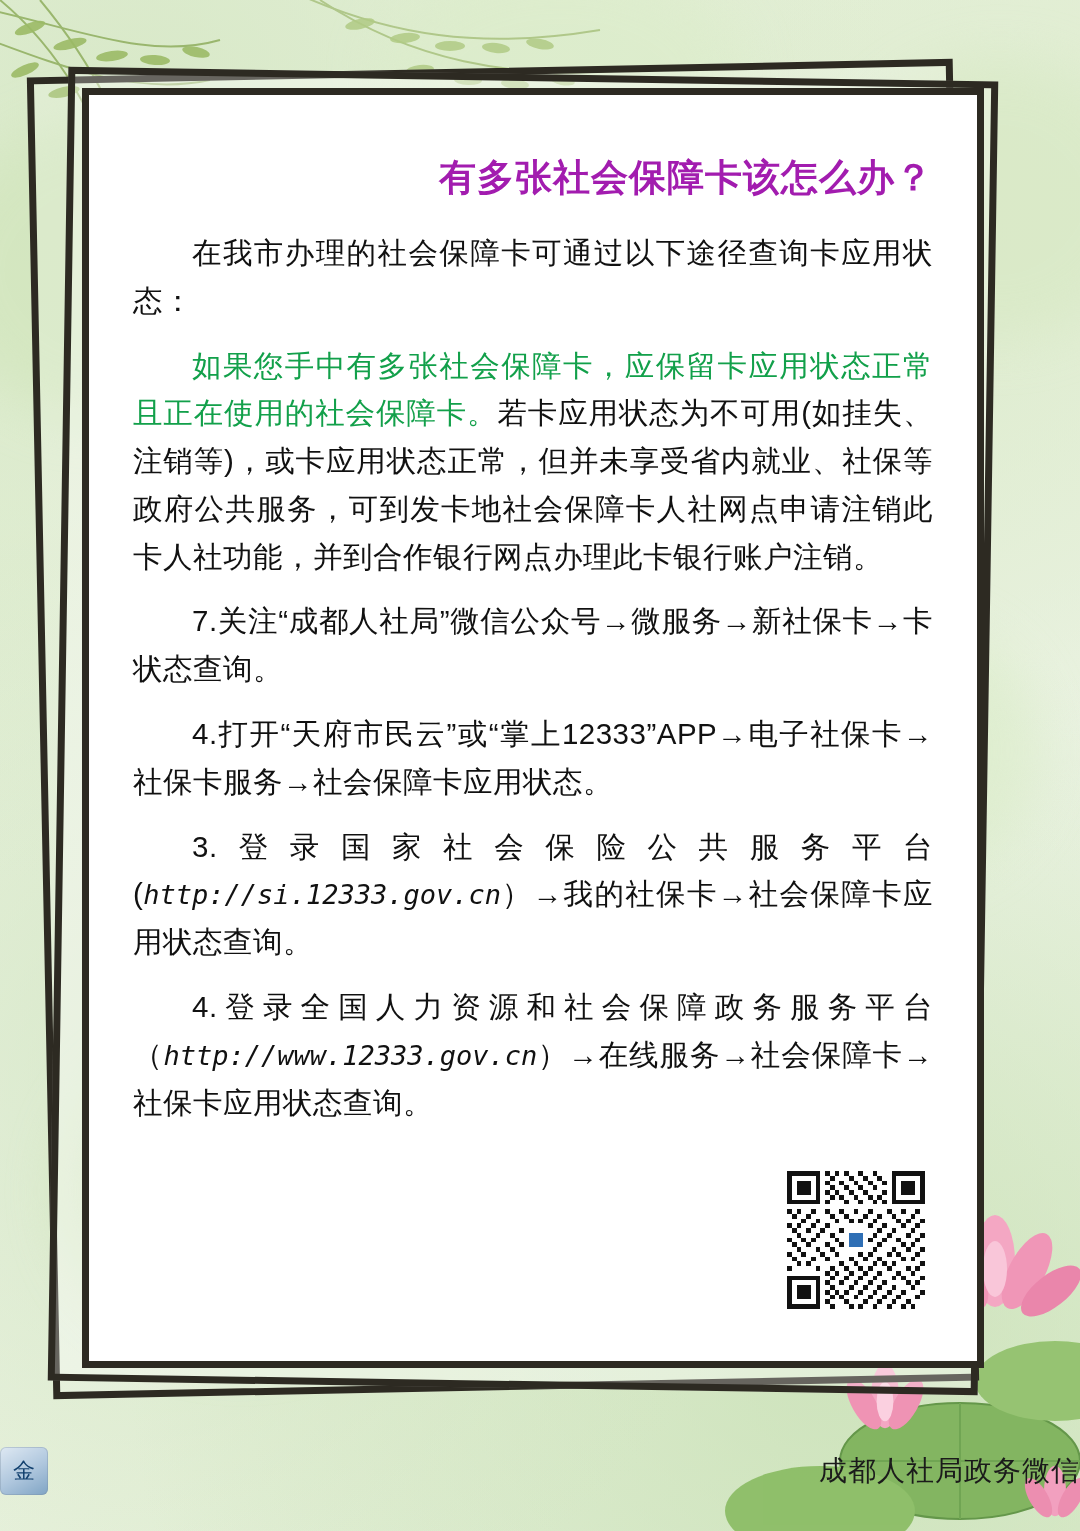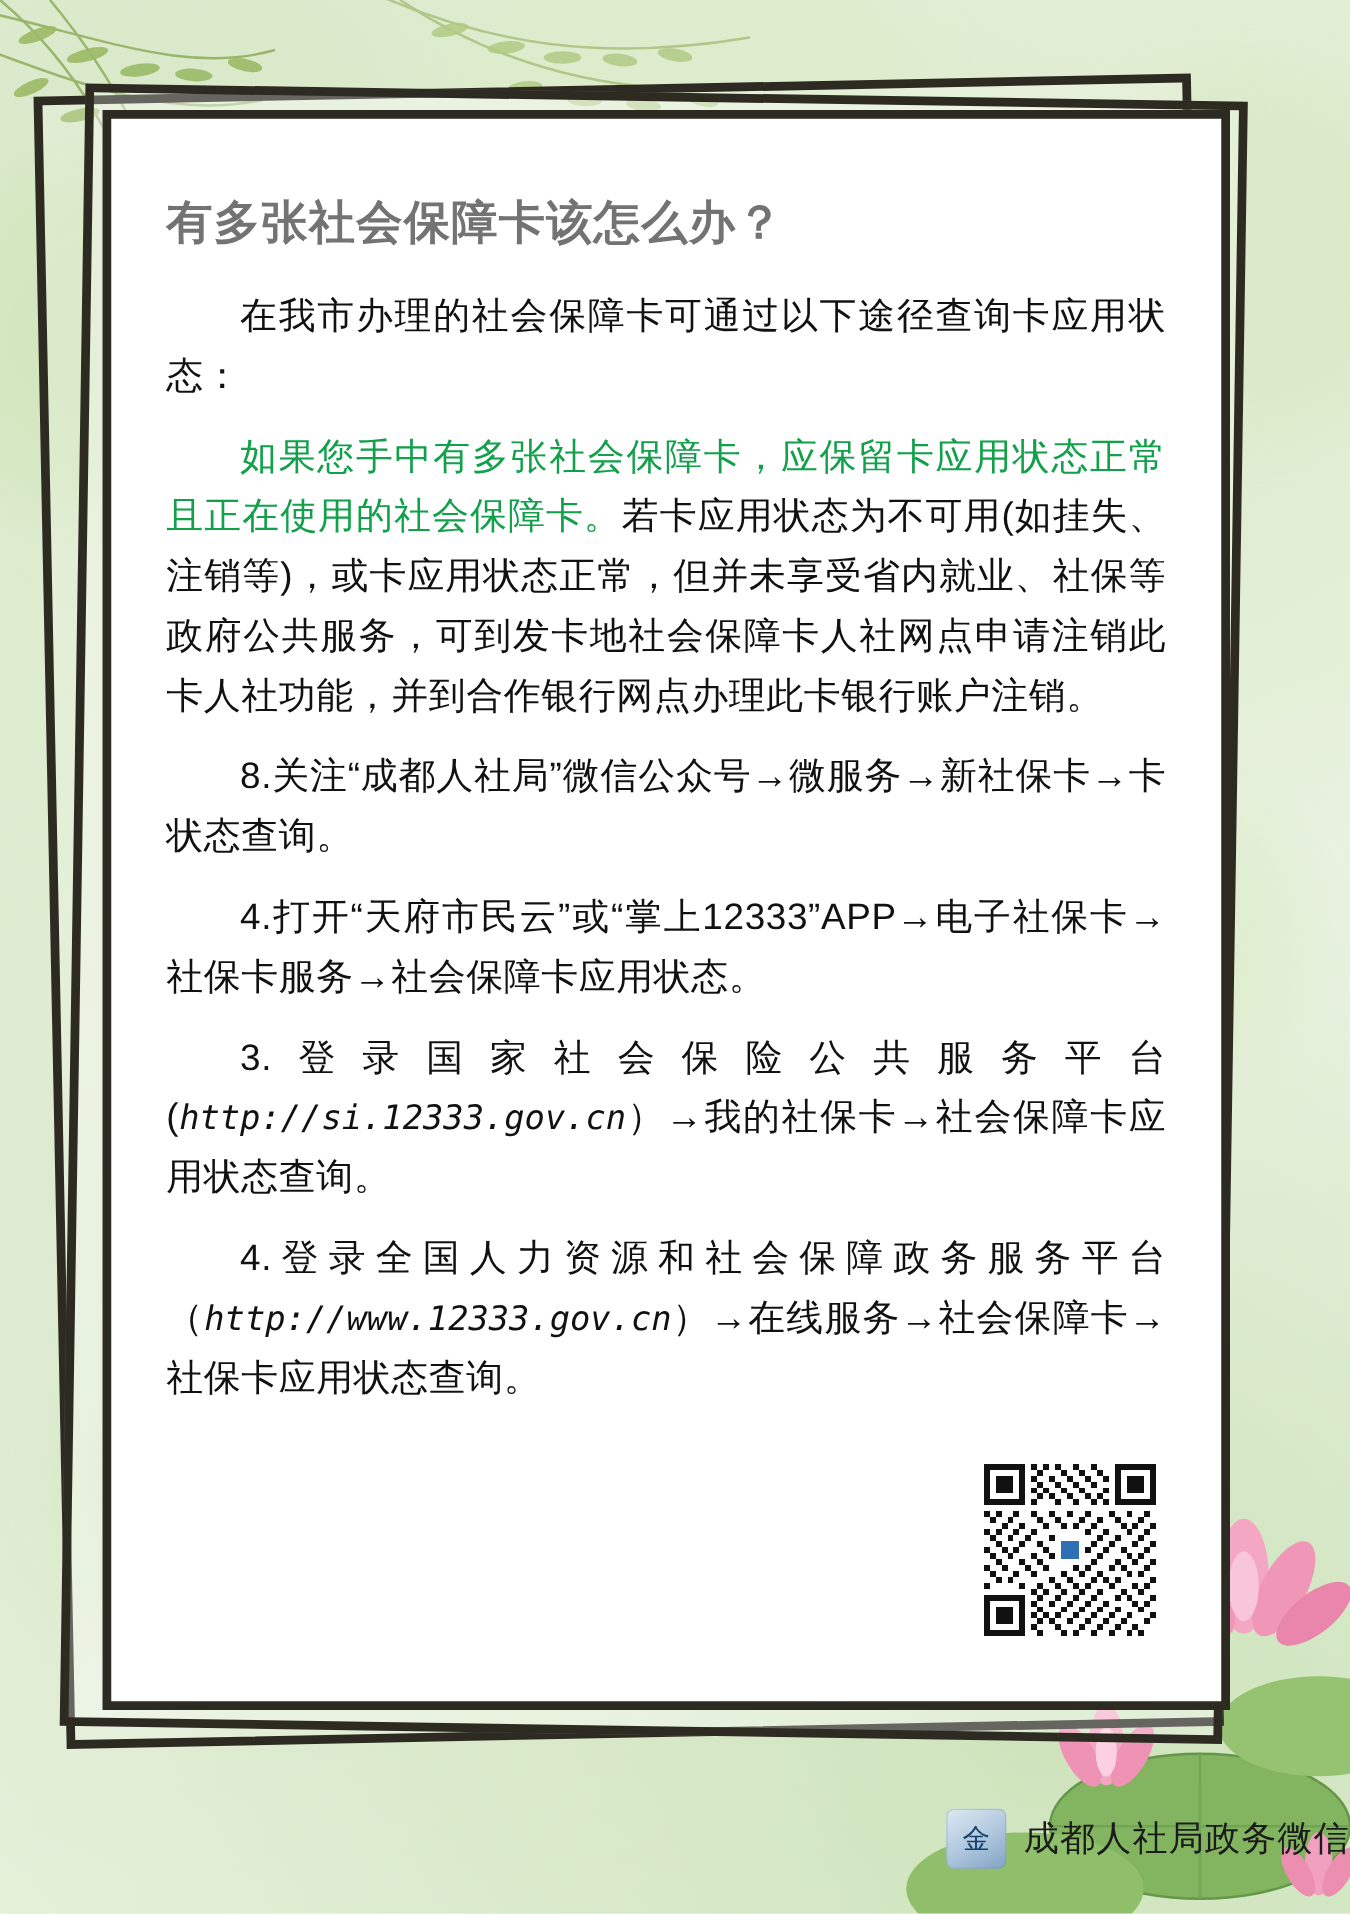--- a/index.html
+++ b/index.html
@@ -71,22 +71,22 @@
     background: #ffffff;
     border: 7px solid #2d2a22;
     box-sizing: border-box;
     overflow: hidden;
   }
   .card-inner {
     padding: 48px 44px 30px 44px;
   }
 
   .title {
-    text-align: left;
-    color: #737373;
+    text-align: right;
+    color: #a21caf;
     font-weight: bold;
     font-size: 37px;
     letter-spacing: 1px;
     margin: 10px 0 26px 0;
     font-family: "Liberation Sans", sans-serif;
   }
 
   p.para {
     margin: 0 0 17px 0;
     font-size: 29.5px;
@@ -111,21 +111,21 @@
     background: #fff;
   }
 
   .footer {
     position: absolute;
     left: 0;
     right: 0;
     bottom: 36px;
     display: flex;
     align-items: center;
-    justify-content: flex-end;
+    justify-content: space-between;
     gap: 14px;
   }
   .footer-logo {
     width: 48px; height: 48px;
     border-radius: 6px;
     background: linear-gradient(150deg, #dfe9f3 0%, #aec6dd 55%, #7fa4c4 100%);
     position: relative;
     box-shadow: 0 0 0 1px rgba(120,140,160,.35) inset;
   }
   .footer-logo::after {
@@ -236,21 +236,21 @@
 
   <div class="card">
     <div class="card-inner">
 
       <div class="title">有多张社会保障卡该怎么办？</div>
 
       <p class="para">在我市办理的社会保障卡可通过以下途径查询卡应用状态：</p>
 
       <p class="para"><span class="hl">如果您手中有多张社会保障卡，应保留卡应用状态正常且正在使用的社会保障卡。</span><span>若卡应用状态为不可用(如挂失、注销等)，或卡应用状态正常，但并未享受省内就业、社保等政府公共服务，可到发卡地社会保障卡人社网点申请注销此卡人社功能，并到合作银行网点办理此卡银行账户注销。</span></p>
 
-      <p class="para">8.关注“成都人社局”微信公众号→微服务→新社保卡→卡状态查询。</p>
+      <p class="para">7.关注“成都人社局”微信公众号→微服务→新社保卡→卡状态查询。</p>
 
       <p class="para">4.打开“天府市民云”或“掌上12333”APP→电子社保卡→社保卡服务→社会保障卡应用状态。</p>
 
       <p class="para"><span>3.登录国家社会保险公共服务平台(</span><span class="mono">http://si.12333.gov.cn</span><span>）→我的社保卡→社会保障卡应用状态查询。</span></p>
 
       <p class="para"><span>4.登录全国人力资源和社会保障政务服务平台（</span><span class="mono">http://www.12333.gov.cn</span><span>）→在线服务→社会保障卡→社保卡应用状态查询。</span></p>
 
 
     </div>
 

